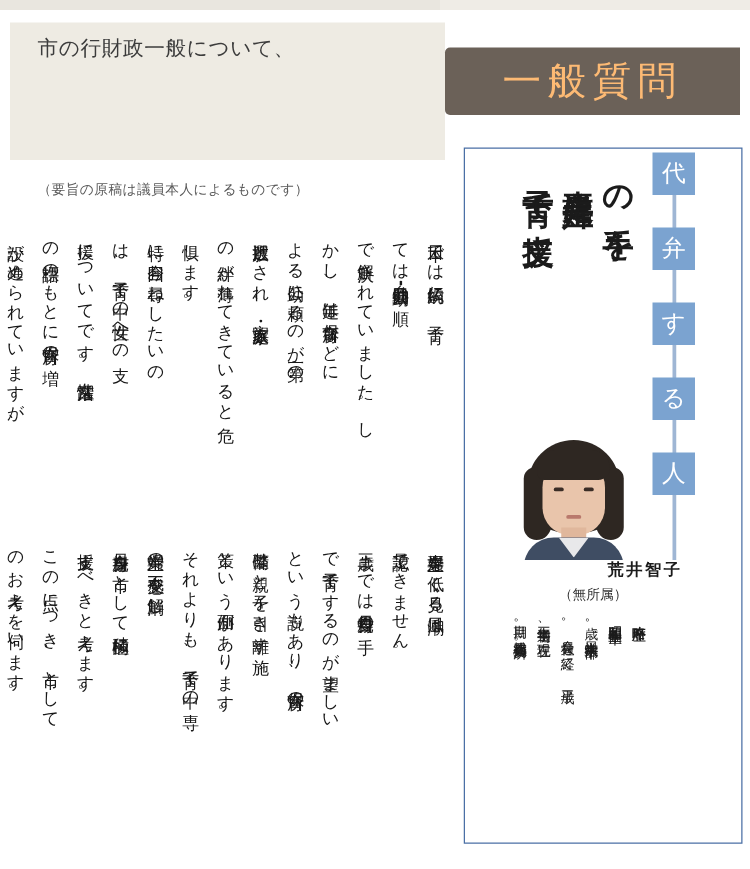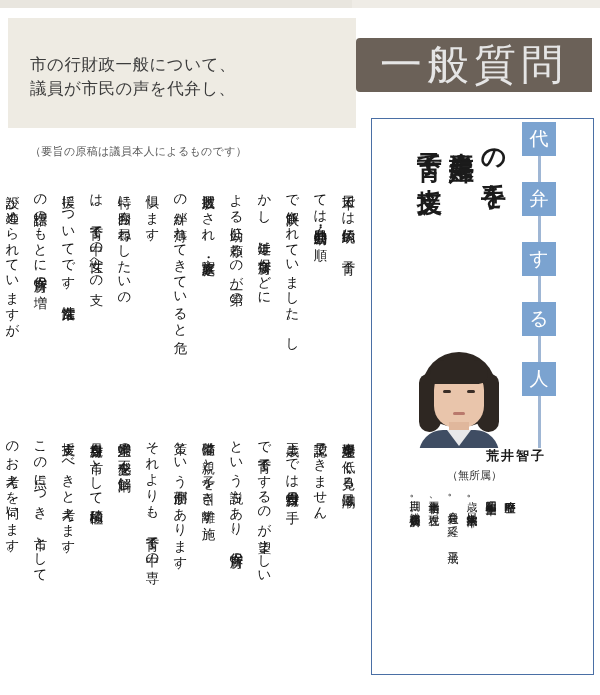--- a/index.html
+++ b/index.html
@@ -37,21 +37,21 @@
 
   
   .header-panel {
     position: absolute;
     left: 8px; top: 18px;
     width: 348px; height: 110px;
     background: #eeebe3;
   }
   .header-lines {
     position: absolute;
-    left: 30px; top: 52px;
+    left: 30px; top: 27px;
     width: 320px;
     color: #3c3c3c;
     font-size: 16.5px;
     line-height: 24px;
     letter-spacing: 0.5px;
     font-family: "Liberation Sans", "DejaVu Sans", sans-serif;
   }
   .header-lines div { white-space: nowrap; }
   .header-note {
     position: absolute;
@@ -68,22 +68,22 @@
     position: absolute;
     left: 356px; top: 38px;
     width: 236px; height: 54px;
     background: #6b6158;
     border-radius: 4px 0 0 4px;
     display: flex;
     align-items: center;
     justify-content: center;
   }
   .title-badge span {
-    color: #e5e5e5;
-    font-size: 42px;
+    color: #fdba74;
+    font-size: 31px;
     letter-spacing: 5px;
     font-family: "Liberation Sans", "DejaVu Sans", sans-serif;
   }
 
   
   .profile-card {
     position: absolute;
     left: 371px; top: 118px;
     width: 221px; height: 555px;
     border: 1.5px solid #4a6fa5;
@@ -317,21 +317,20 @@
 </head>
 <body>
 
 <div class="page-top-band"></div>
 <div class="top-strip"></div>
 <div class="top-strip2"></div>
 
 <div class="header-panel"></div>
 <div class="header-lines">
   <div>市の行財政一般について、</div>
-  <div>議員が市民の声を代弁し、</div>
 </div>
 <div class="header-note">（要旨の原稿は議員本人によるものです）</div>
 
 <div class="title-badge">
   <span>一般質問</span>
 </div>
 
 <div class="profile-card"></div>
 
 <div class="chip-line"></div>

